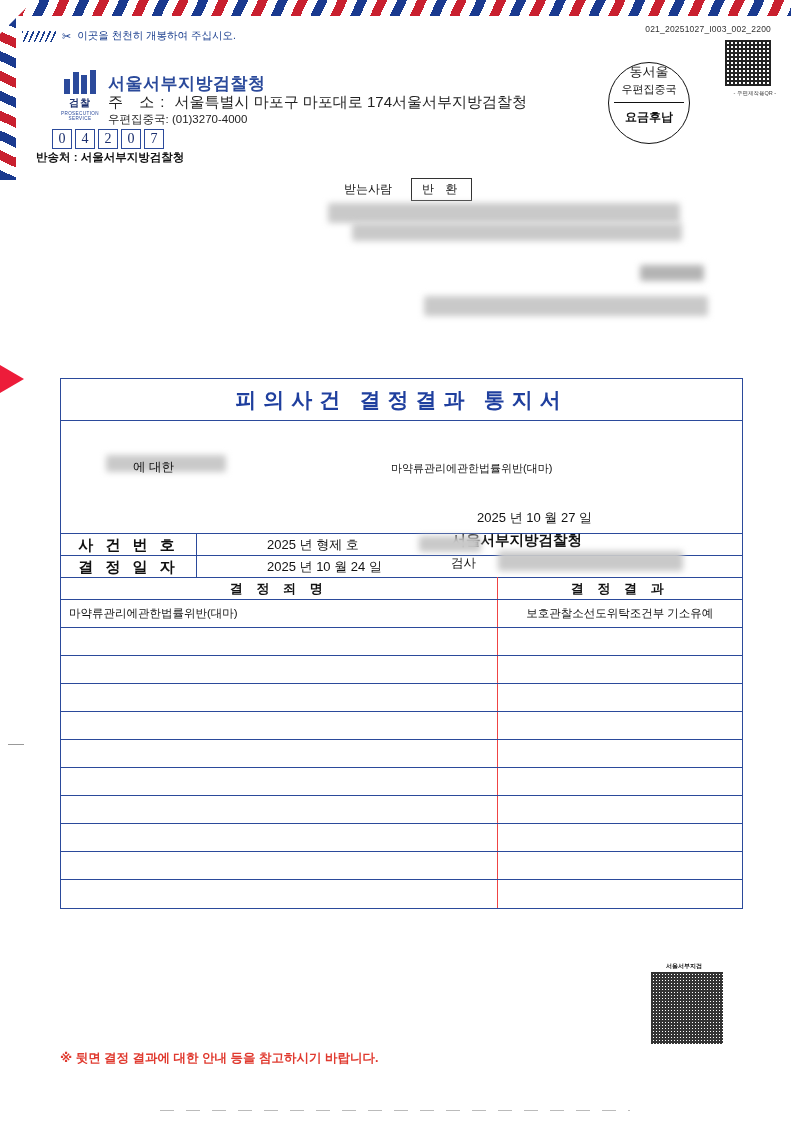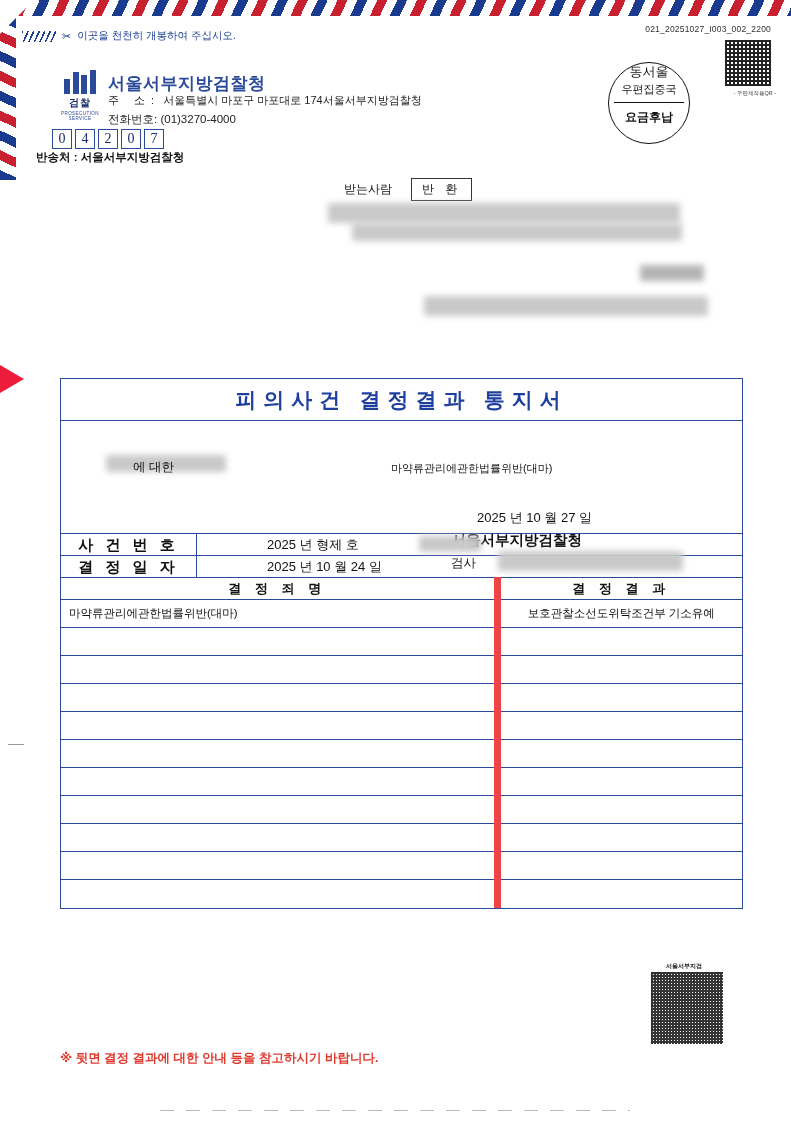--- a/index.html
+++ b/index.html
@@ -115,21 +115,21 @@
   }
   .sender-name {
     position: absolute;
     left: 108px; top: 72px;
     font-size: 17px; font-weight: bold; color:#2b4a9b;
     letter-spacing: .5px;
   }
   .sender-addr {
     position: absolute;
     left: 108px; top: 93px;
-    font-size: 11px; color:#222;
+    font-size: 15px; color:#222;
   }
   .sender-addr .lbl { letter-spacing: 6px; }
   .sender-tel {
     position: absolute;
     left: 108px; top: 112px;
     font-size: 11.5px; color:#222;
   }
   .sender-tel .lbl { letter-spacing: 0px; }
   .zip {
     position: absolute;
@@ -278,21 +278,21 @@
     line-height: 21px;
   }
 
   
   .tbl {
     border-top: 1px solid #2b4a9b;
     width: 100%;
     border-collapse: collapse;
   }
   .tbl th, .tbl td {
-    border-right: 7px solid #ef4444;
+    border-right: 1px solid #ef4444;
     border-bottom: 1px solid #2b4a9b;
     height: 28px;
     box-sizing: border-box;
   }
   .tbl th:last-child, .tbl td:last-child { border-right: none; }
   .tbl tr:last-child td { border-bottom: none; }
   .tbl th {
     font-size: 13px; font-weight: bold;
     letter-spacing: 5px;
     height: 22px;
@@ -369,21 +369,21 @@
       </div>
     <div class="k">검찰</div>
     <div class="e">PROSECUTION SERVICE</div>
   </div>
   <div class="sender-name">서울서부지방검찰청</div>
   <div class="sender-addr">
     <span class="lbl">주   소:</span>
     <span>서울특별시 마포구 마포대로 174서울서부지방검찰청</span>
   </div>
   <div class="sender-tel">
-    <span class="lbl">전화번호:</span>
+    <span class="lbl">우편집중국:</span>
     <span>(01)3270-4000</span>
   </div>
   <div class="zip">
     <b>0</b>
     <b>4</b>
     <b>2</b>
     <b>0</b>
     <b>7</b>
   </div>
   <div class="return-to">반송처 : 서울서부지방검찰청</div>

